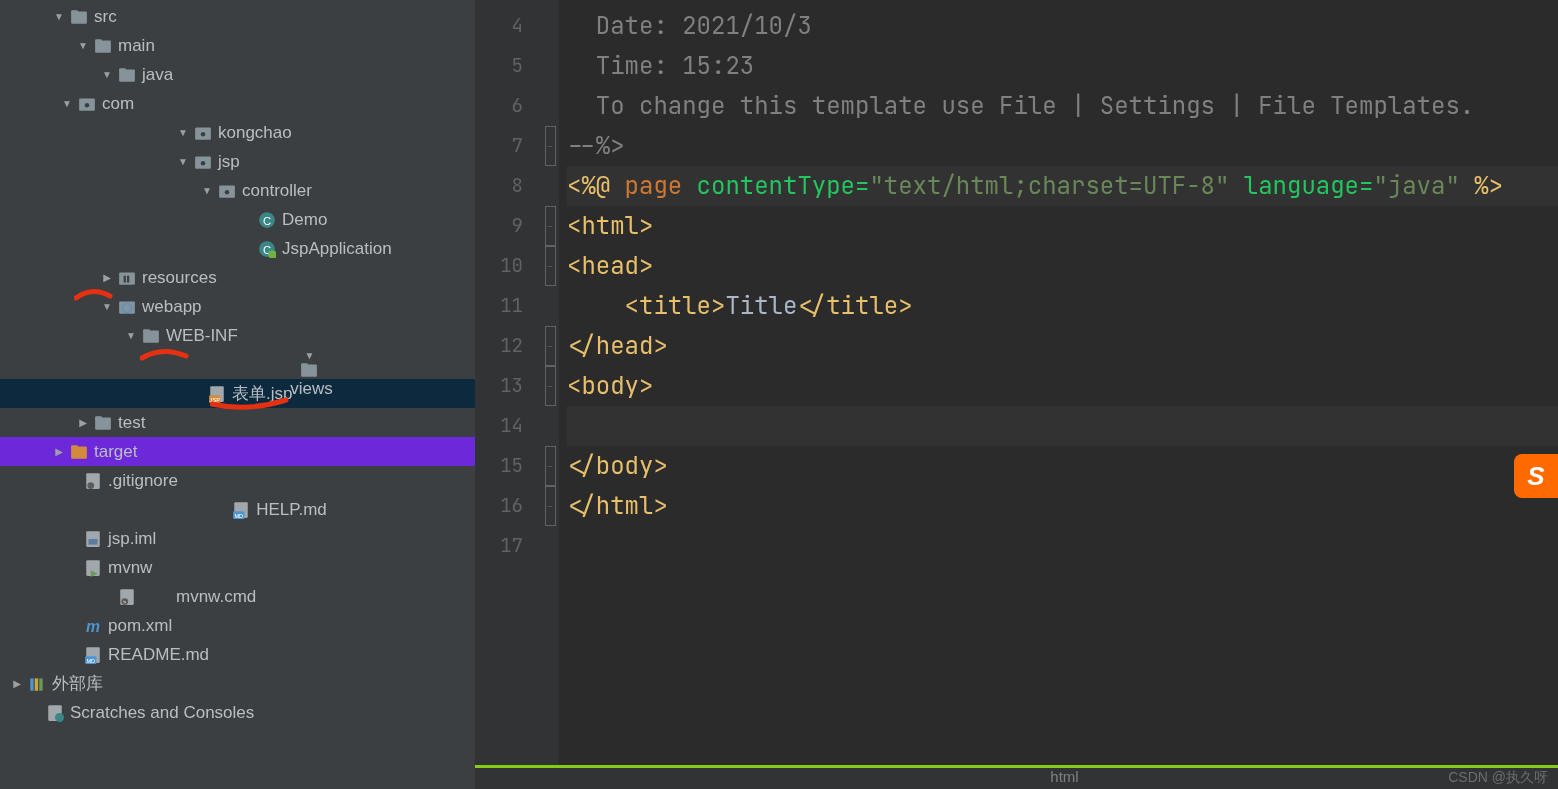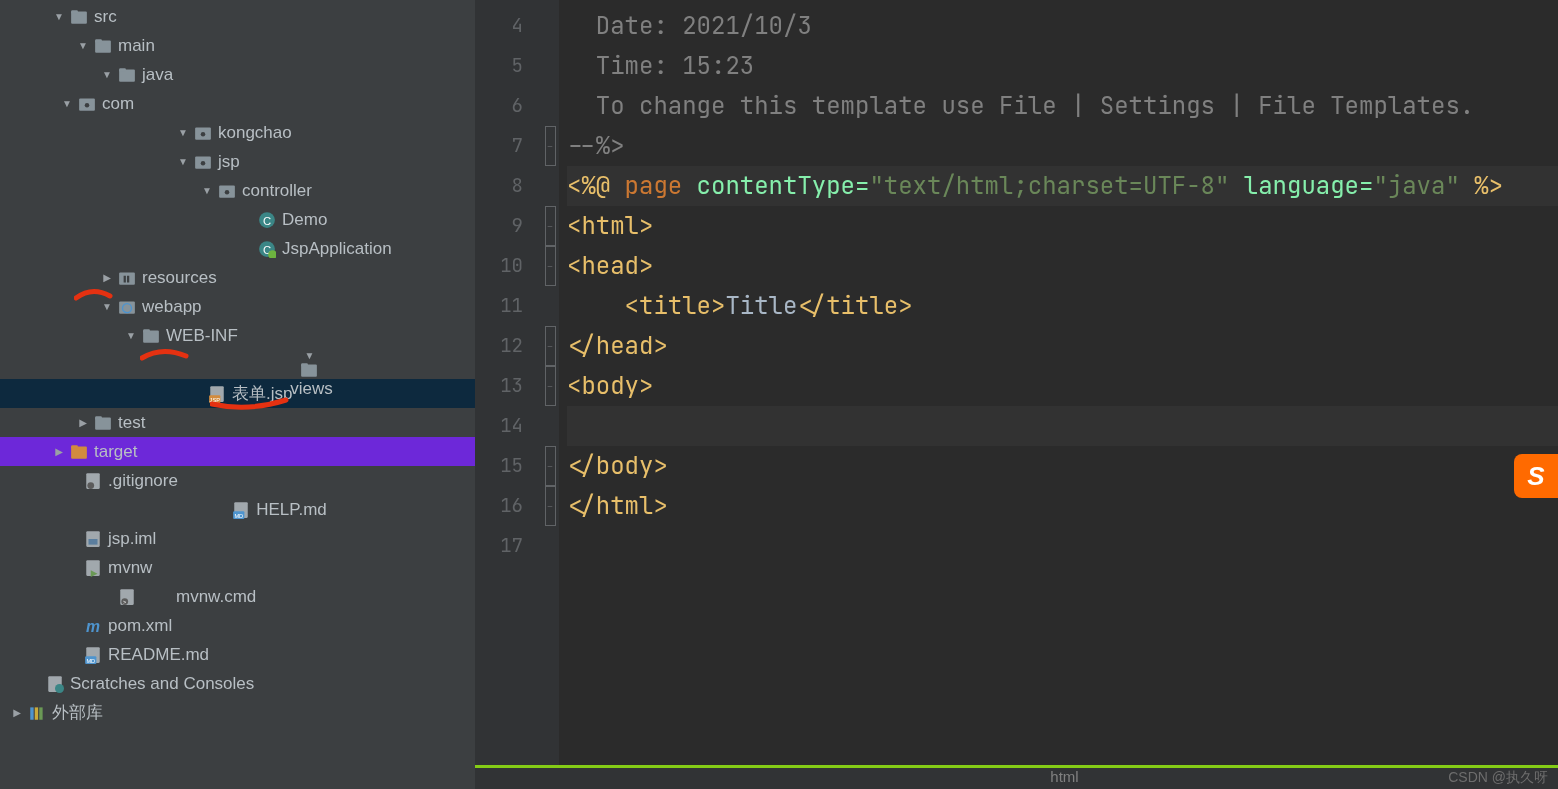--- a/index.html
+++ b/index.html
@@ -109,21 +109,21 @@
   padding-left: 8px;
   white-space: pre;
   color: #a9b7c6;
 }
 .code .line { height: 40px; line-height: 40px; }
 .line.current { background: #323232; }
 .comment { color: #808080; }
 .directive { color: #cc7832; }
 .tag { color: #e8bf6a; }
 .string { color: #6a8759; }
-.attr { color: #86efac; }
+.attr { color: #22c55e; }
 .text { color: #a9b7c6; }
 .breadcrumb {
   height: 24px;
   background: #313335;
   border-top: 3px solid #84cc16;
   display: flex;
   align-items: center;
   padding-left: 96px;
   font-size: 15px;
   color: #808080;
@@ -394,40 +394,40 @@
       <span class="arrow none"></span>
       <span class="icon">
         <svg viewBox="0 0 16 16">
           <rect x="2" y="1" width="12" height="14" rx="1" fill="#a1a8ad"></rect>
           <rect x="1" y="9" width="10" height="7" rx="1" fill="#4e94ce"></rect>
           <text x="6" y="15" text-anchor="middle" font-size="5" fill="#fff">MD</text>
         </svg>
       </span>
       <span class="label">README.md</span>
     </div>
-    <div class="tree-item" style="padding-left: 28px;">
-      <span class="arrow none"></span>
-      <span class="icon">
-        <svg viewBox="0 0 16 16">
-          <rect x="2" y="1" width="12" height="14" rx="1" fill="#a1a8ad"></rect>
-          <circle cx="12" cy="12" r="4" fill="#3b8686"></circle>
-        </svg>
-      </span>
-      <span class="label">Scratches and Consoles</span>
-    </div>
     <div class="tree-item" style="padding-left: 10px;">
       <span class="arrow closed"></span>
       <span class="icon">
         <svg viewBox="0 0 16 16">
           <rect x="2" y="3" width="3" height="11" fill="#4e94ce"></rect>
           <rect x="6" y="3" width="3" height="11" fill="#c9a93a"></rect>
           <rect x="10" y="3" width="3" height="11" fill="#6a9955"></rect>
         </svg>
       </span>
       <span class="label">外部库</span>
+    </div>
+    <div class="tree-item" style="padding-left: 28px;">
+      <span class="arrow none"></span>
+      <span class="icon">
+        <svg viewBox="0 0 16 16">
+          <rect x="2" y="1" width="12" height="14" rx="1" fill="#a1a8ad"></rect>
+          <circle cx="12" cy="12" r="4" fill="#3b8686"></circle>
+        </svg>
+      </span>
+      <span class="label">Scratches and Consoles</span>
     </div>
   </div>
 
 <div class="editor">
   <div class="code-area">
     <div class="gutter" id="gutter">
         <div>4</div>
         <div>5</div>
         <div>6</div>
         <div>7</div>

